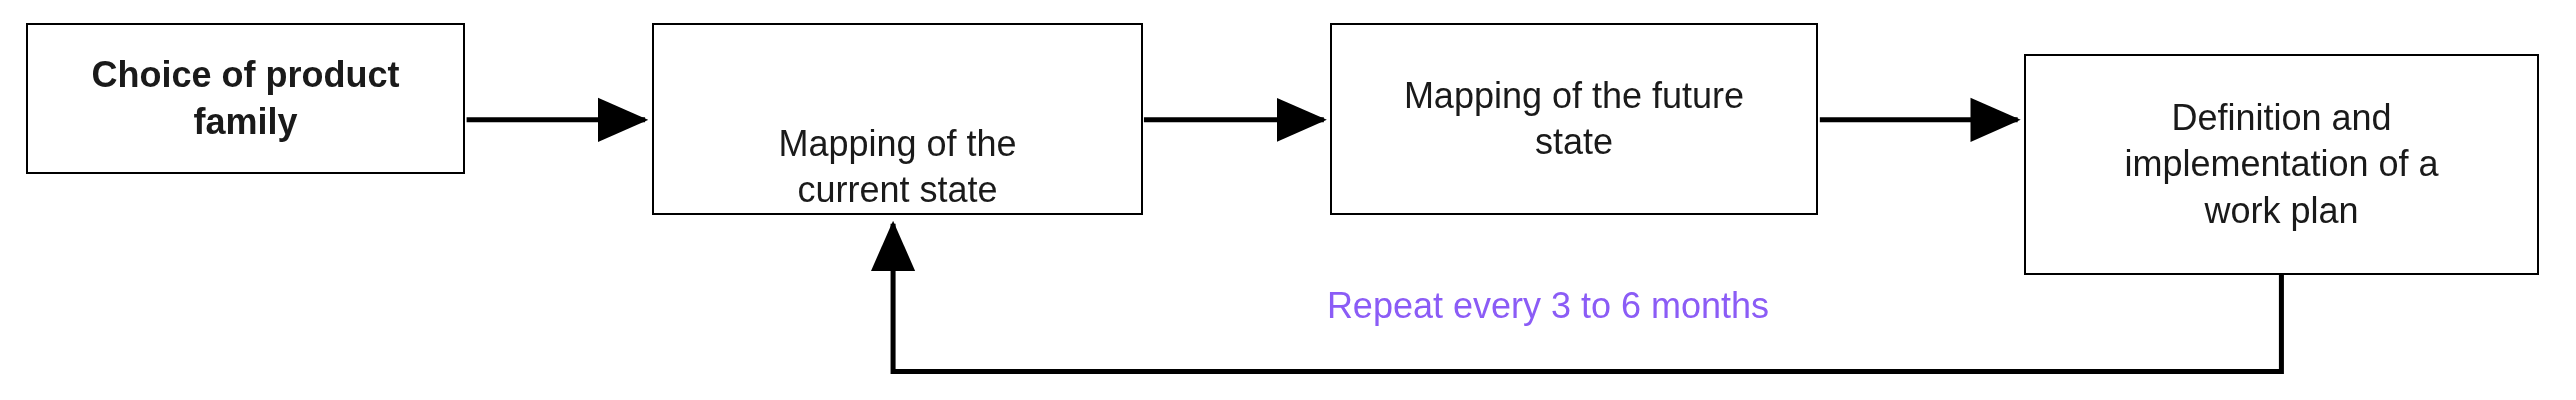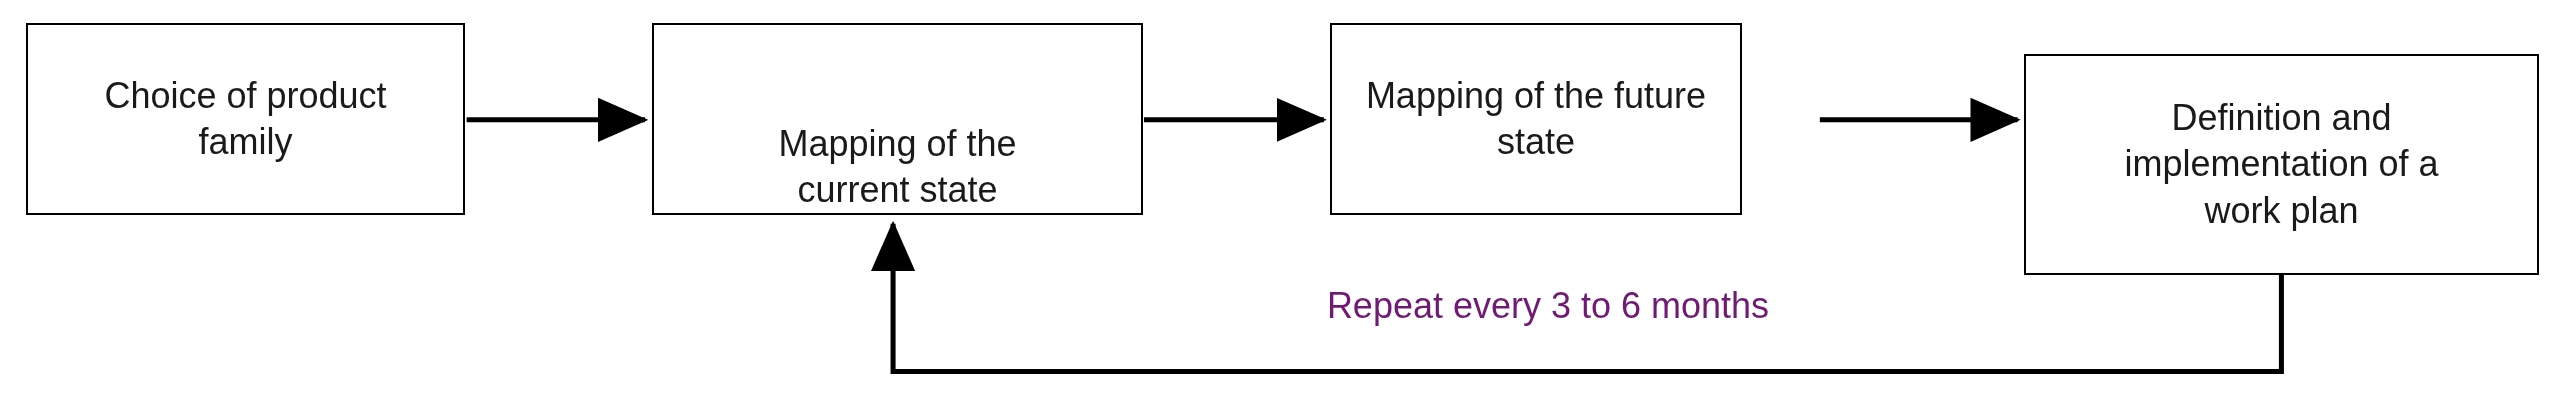--- a/index.html
+++ b/index.html
@@ -35,34 +35,34 @@
     text-align: center;
   }
   .node-label {
     font-family: "Liberation Sans", sans-serif;
     font-size: 36px;
     line-height: 1.28;
     color: #1a1a1a;
     padding: 0 10px;
     white-space: pre-line;
   }
-  #node-1 { left: 26px;   top: 23px; width: 439px; height: 192px; }
+  #node-1 { left: 26px;   top: 23px; width: 439px; height: 151px; font-weight: bold; }
   #node-2 { left: 652px;  top: 23px; width: 491px; height: 192px; align-items: flex-end; }
-  #node-3 { left: 1330px; top: 23px; width: 412px; height: 192px; }
+  #node-3 { left: 1330px; top: 23px; width: 488px; height: 192px; }
   #node-4 { left: 2024px; top: 11px; width: 515px; height: 221px; margin-top: 43px; }
   .loop-label {
     position: absolute;
     left: 1247px;
     top: 285px;
     width: 602px;
     text-align: center;
     font-family: "Liberation Sans", sans-serif;
     font-size: 36px;
     line-height: 1.15;
-    color: #701a75;
+    color: #8b5cf6;
     white-space: nowrap;
   }
 </style>
 </head>
 <body>
 
 <div id="canvas">
 
   <svg id="flow-svg" viewBox="0 0 3594 559" xmlns="http://www.w3.org/2000/svg">
     <defs>

